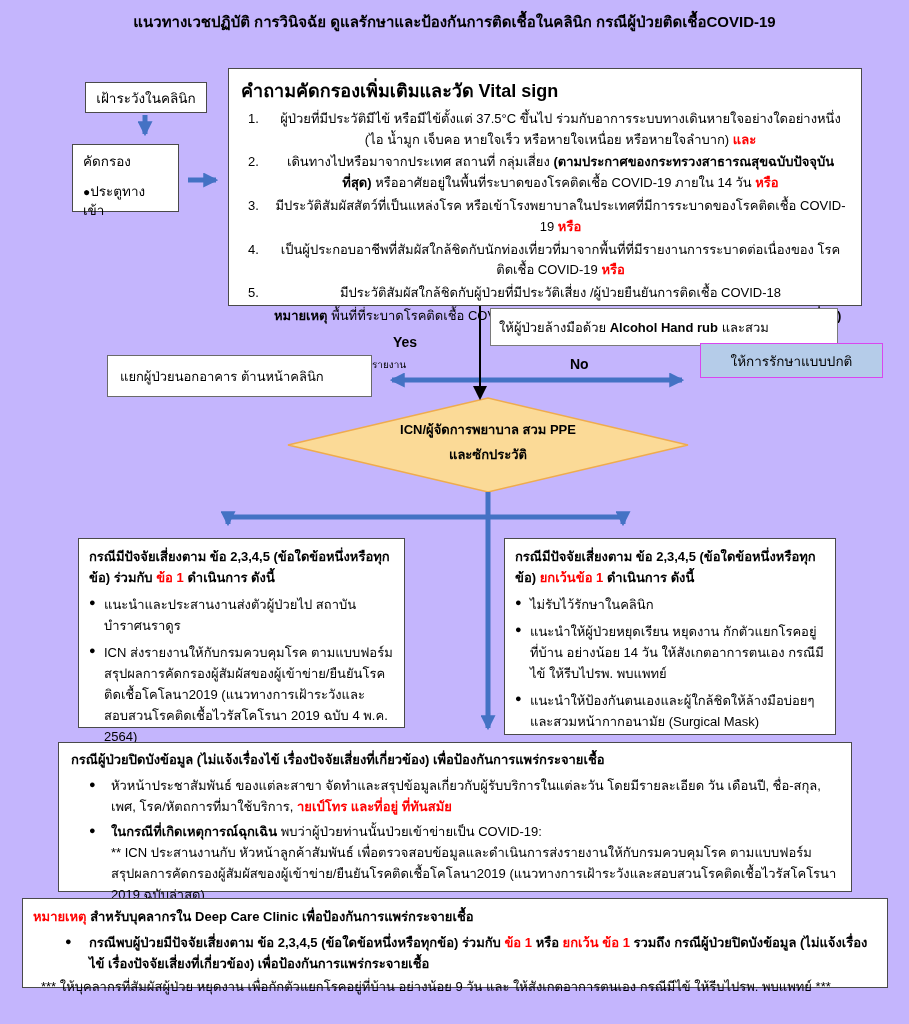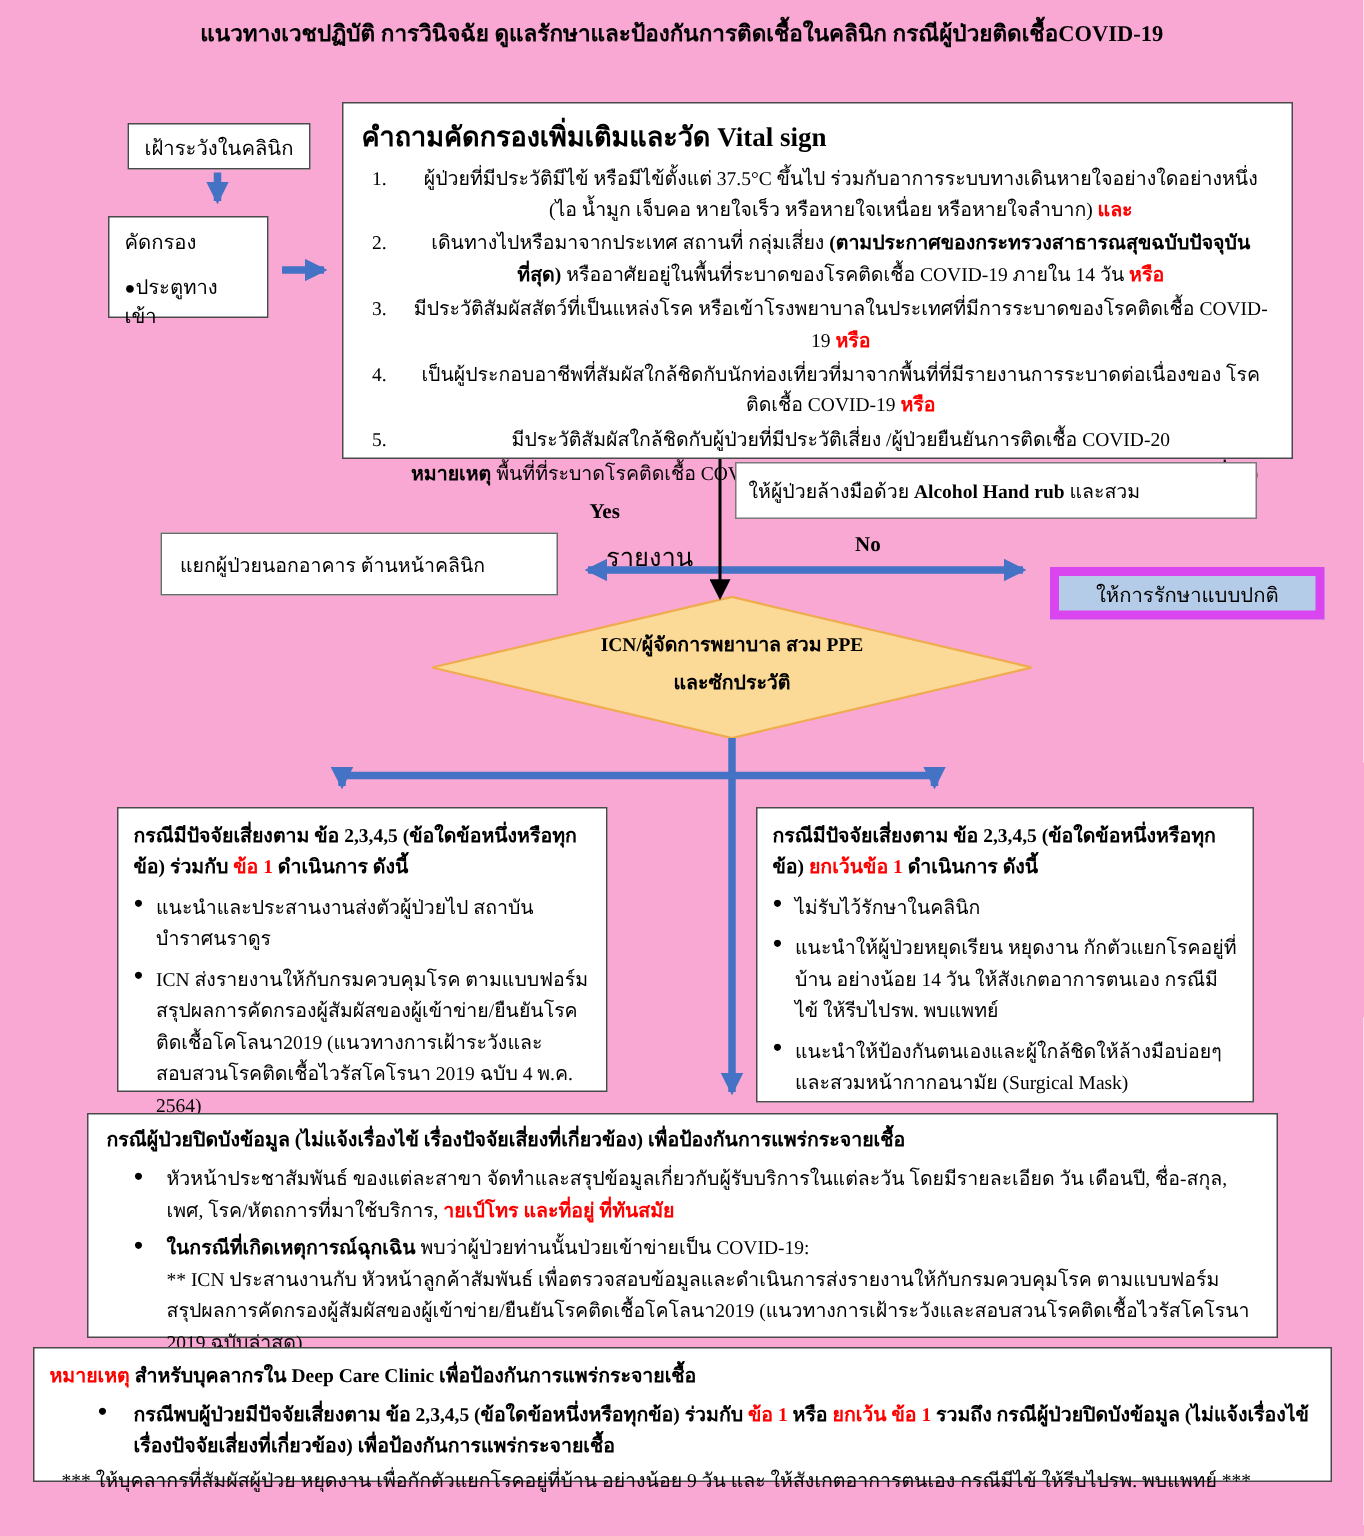--- a/index.html
+++ b/index.html
@@ -1,18 +1,18 @@
 <!DOCTYPE html>
 <html><head>
 <meta charset="utf-8">
 <style>
   html,body{margin:0;padding:0;background:#fff;}
   .canvas{
-    position:relative; width:909px; height:1024px; background:#f9a8d4;
-    font-family:Liberation Serif, serif;
+    position:relative; width:909px; height:1024px; background:#c4b5fd;
+    font-family:Liberation Sans, sans-serif;
     color:#000; font-size:13px; overflow:hidden;
   }
   .overlay{position:absolute;left:0;top:0;width:909px;height:1024px;pointer-events:none;}
   .abs{position:absolute;box-sizing:border-box;}
   .box{position:absolute;box-sizing:border-box;border:1px solid #4a4a4a;background:#fff;}
   .title{
     position:absolute;top:10px;left:0;width:100%;text-align:center;
     font-weight:700;font-size:15px;
   }
   .seg-b{font-weight:700;}
@@ -27,25 +27,25 @@
   .q-header{font-weight:700;font-size:18px;margin-bottom:3px;}
   .q-item{display:flex;margin-bottom:2px;}
   .q-num{flex:none;width:26px;padding-left:7px;}
   .q-text{flex:1;text-align:center;}
   .q-note{margin-left:33px;}
 
   .alcohol{left:490px;top:308px;width:348px;height:38px;border-color:#7a7a7a;display:flex;align-items:center;padding-left:8px;font-size:13px;}
 
   .lbl{position:absolute;}
   .lbl-yes{left:393px;top:334px;font-weight:700;font-size:14px;}
-  .lbl-report{left:404px;top:357px;font-size:17px;}
+  .lbl-report{left:372px;top:357px;font-size:10px;}
   .lbl-no{left:570px;top:356px;font-weight:700;font-size:14px;}
 
   .isolate{left:107px;top:355px;width:265px;height:42px;border-color:#6a6a6a;display:flex;align-items:center;padding-left:12px;font-size:13px;}
-  .treat{left:700px;top:378px;width:183px;height:35px;background:#B5CCE9;border:6px solid #d946ef;display:flex;align-items:center;justify-content:center;font-size:13.5px;}
+  .treat{left:700px;top:343px;width:183px;height:35px;background:#B5CCE9;border:1px solid #d946ef;display:flex;align-items:center;justify-content:center;font-size:13.5px;}
 
   .diamond-text{left:338px;top:417px;width:300px;text-align:center;font-weight:700;font-size:13px;line-height:25px;}
 
   .case-box{padding:7px 10px 0 10px;line-height:1.62;}
   .case-left{left:78px;top:538px;width:327px;height:190px;}
   .case-right{left:504px;top:538px;width:332px;height:197px;}
   .case-header{font-weight:700;font-size:13px;}
   .brow{display:flex;margin-top:6px;}
   .bdot{flex:none;width:15px;font-size:11px;}
   .btext{flex:1;}
@@ -109,21 +109,21 @@
     <div class="q-item">
       <span class="q-num">3.</span>
       <div class="q-text"><span class="seg-n">มีประวัติสัมผัสสัตว์ที่เป็นแหล่งโรค หรือเข้าโรงพยาบาลในประเทศที่มีการระบาดของโรคติดเชื้อ COVID-19 </span><span class="seg-rb">หรือ</span></div>
     </div>
     <div class="q-item">
       <span class="q-num">4.</span>
       <div class="q-text"><span class="seg-n">เป็นผู้ประกอบอาชีพที่สัมผัสใกล้ชิดกับนักท่องเที่ยวที่มาจากพื้นที่ที่มีรายงานการระบาดต่อเนื่องของ โรคติดเชื้อ COVID-19 </span><span class="seg-rb">หรือ</span></div>
     </div>
     <div class="q-item">
       <span class="q-num">5.</span>
-      <div class="q-text"><span class="seg-n">มีประวัติสัมผัสใกล้ชิดกับผู้ป่วยที่มีประวัติเสี่ยง /ผู้ป่วยยืนยันการติดเชื้อ COVID-20</span></div>
+      <div class="q-text"><span class="seg-n">มีประวัติสัมผัสใกล้ชิดกับผู้ป่วยที่มีประวัติเสี่ยง /ผู้ป่วยยืนยันการติดเชื้อ COVID-18</span></div>
     </div>
     <div class="q-note"><span class="seg-b">หมายเหตุ</span><span class="seg-n"> พื้นที่ที่ระบาดโรคติดเชื้อ COVID-19 </span><span class="seg-b">(ตามประกาศของกระทรวงสาธารณสุขฉบับปัจจุบันที่สุด)</span></div>
   </div>
 
   <div class="box alcohol">
     <span><span class="seg-n">ให้ผู้ป่วยล้างมือด้วย </span><span class="seg-b">Alcohol Hand rub</span><span class="seg-n"> และสวม</span></span>
   </div>
 
   <div class="lbl lbl-yes">Yes</div>
   <div class="lbl lbl-report">รายงาน</div>

